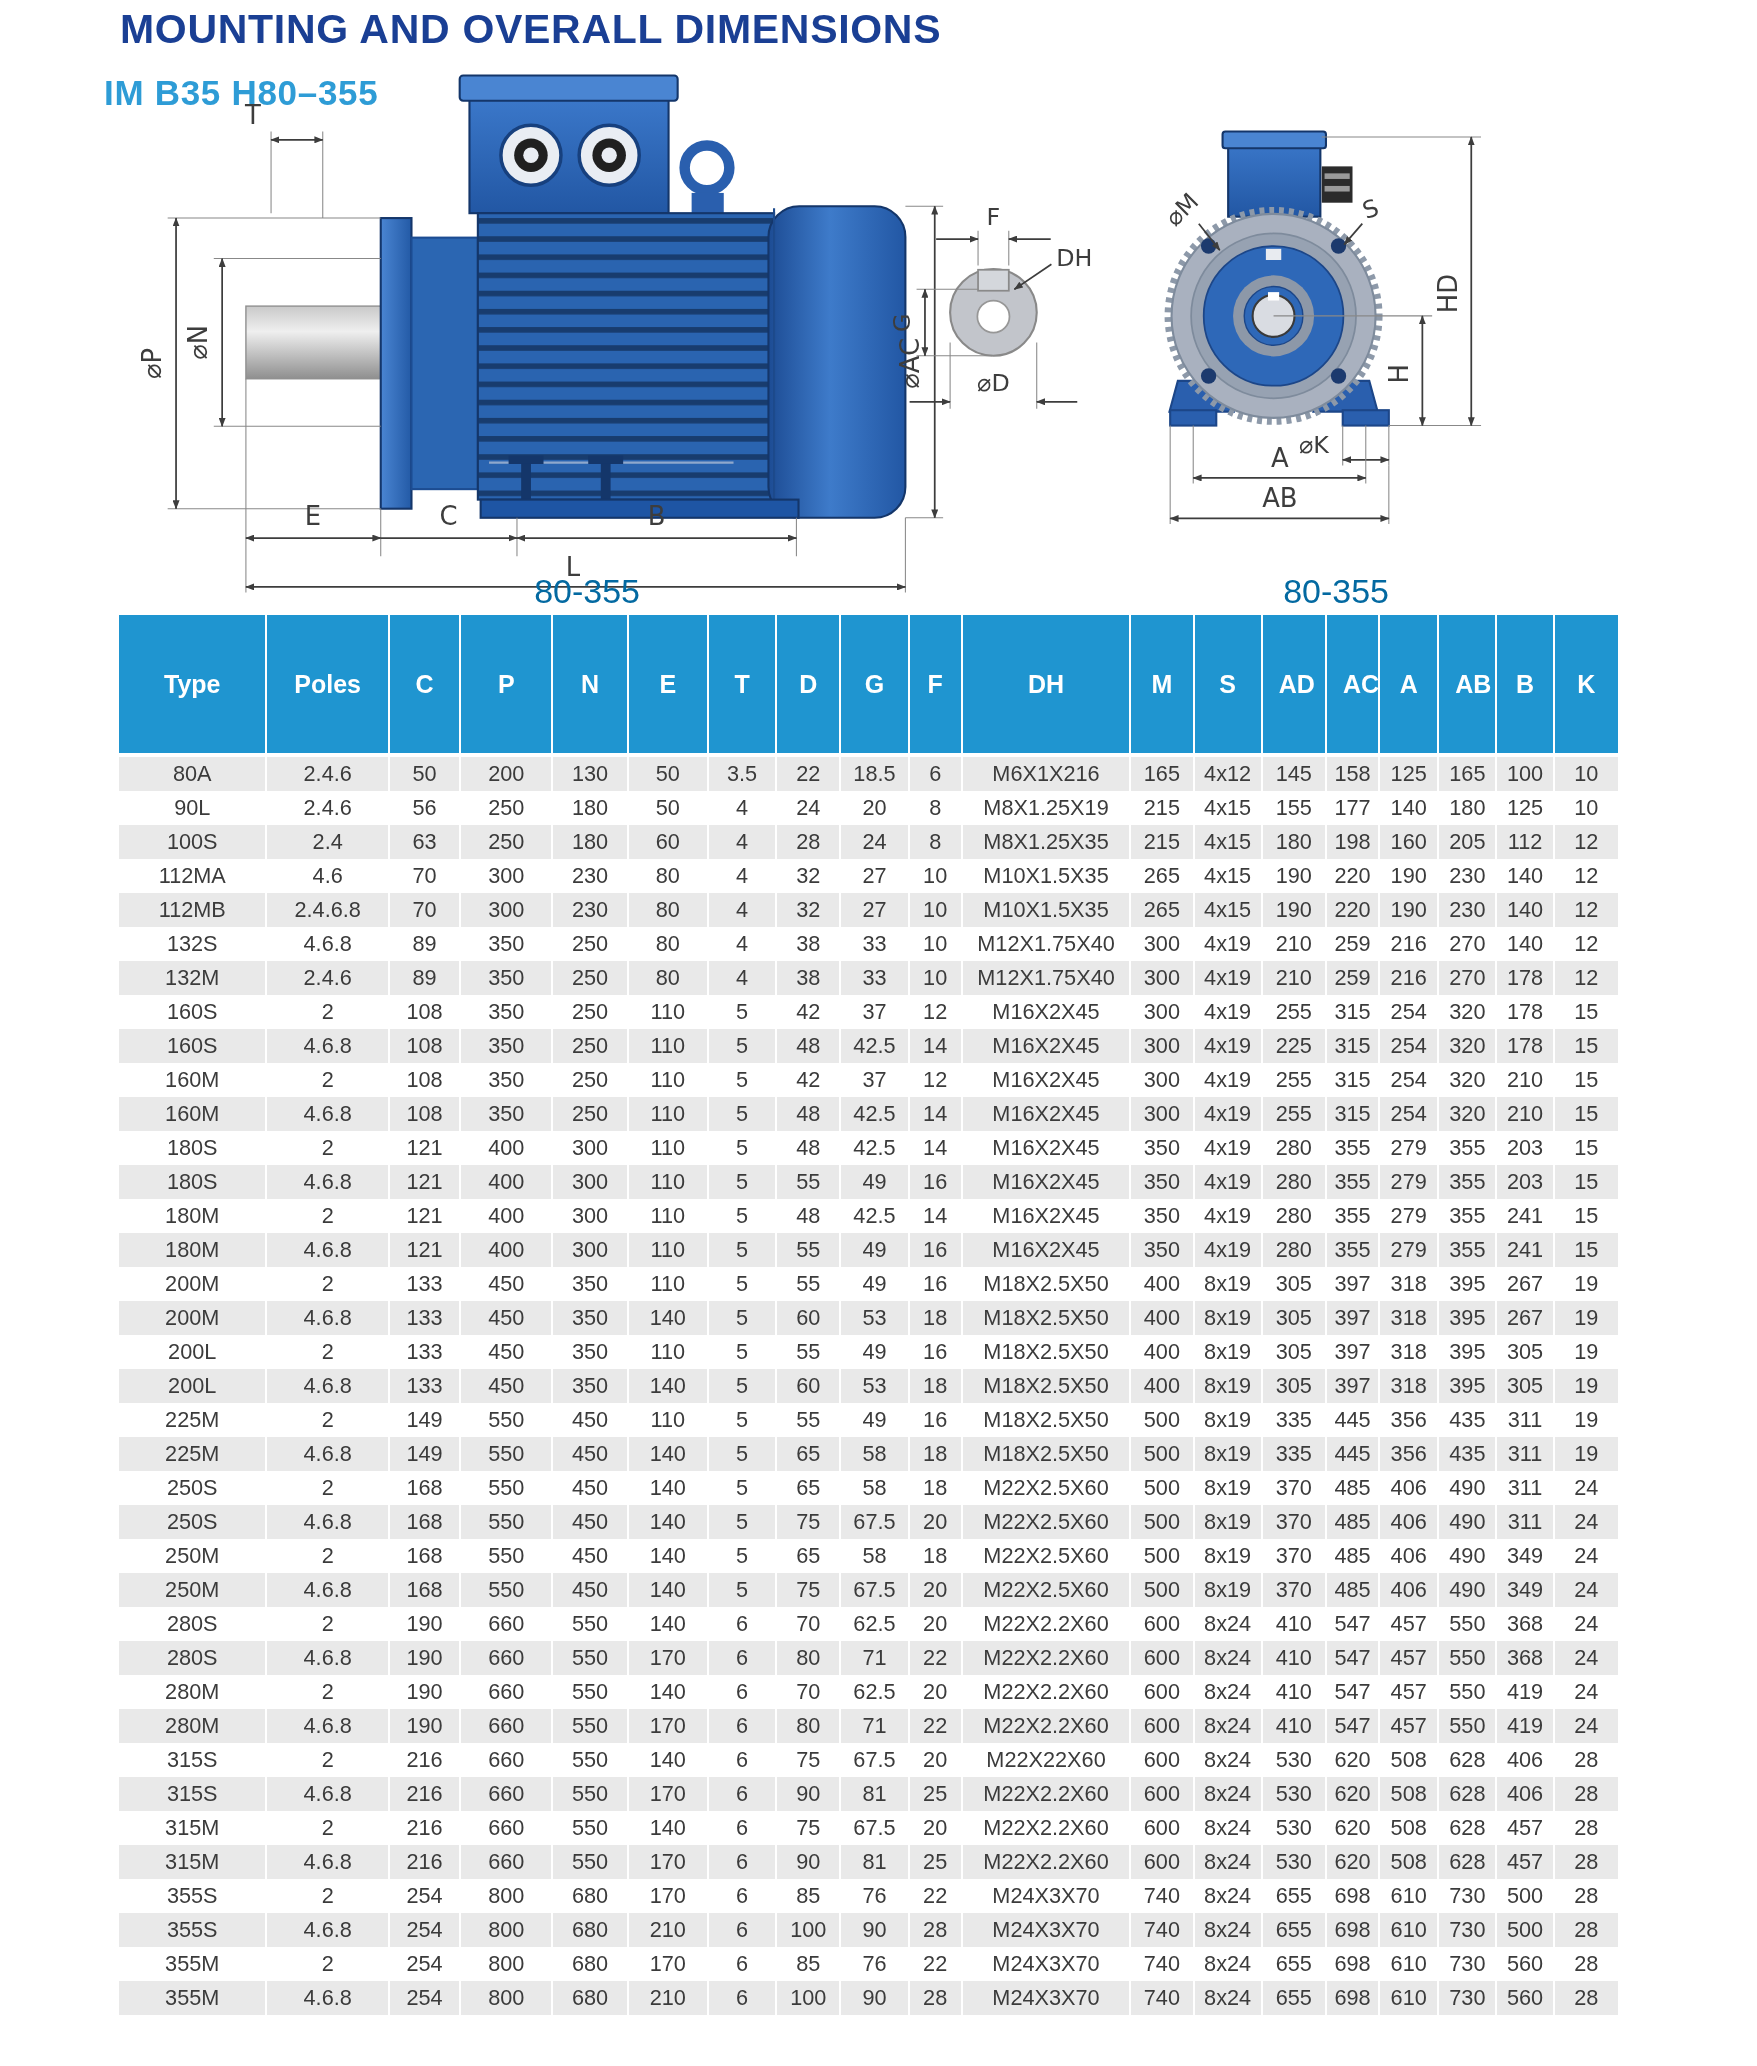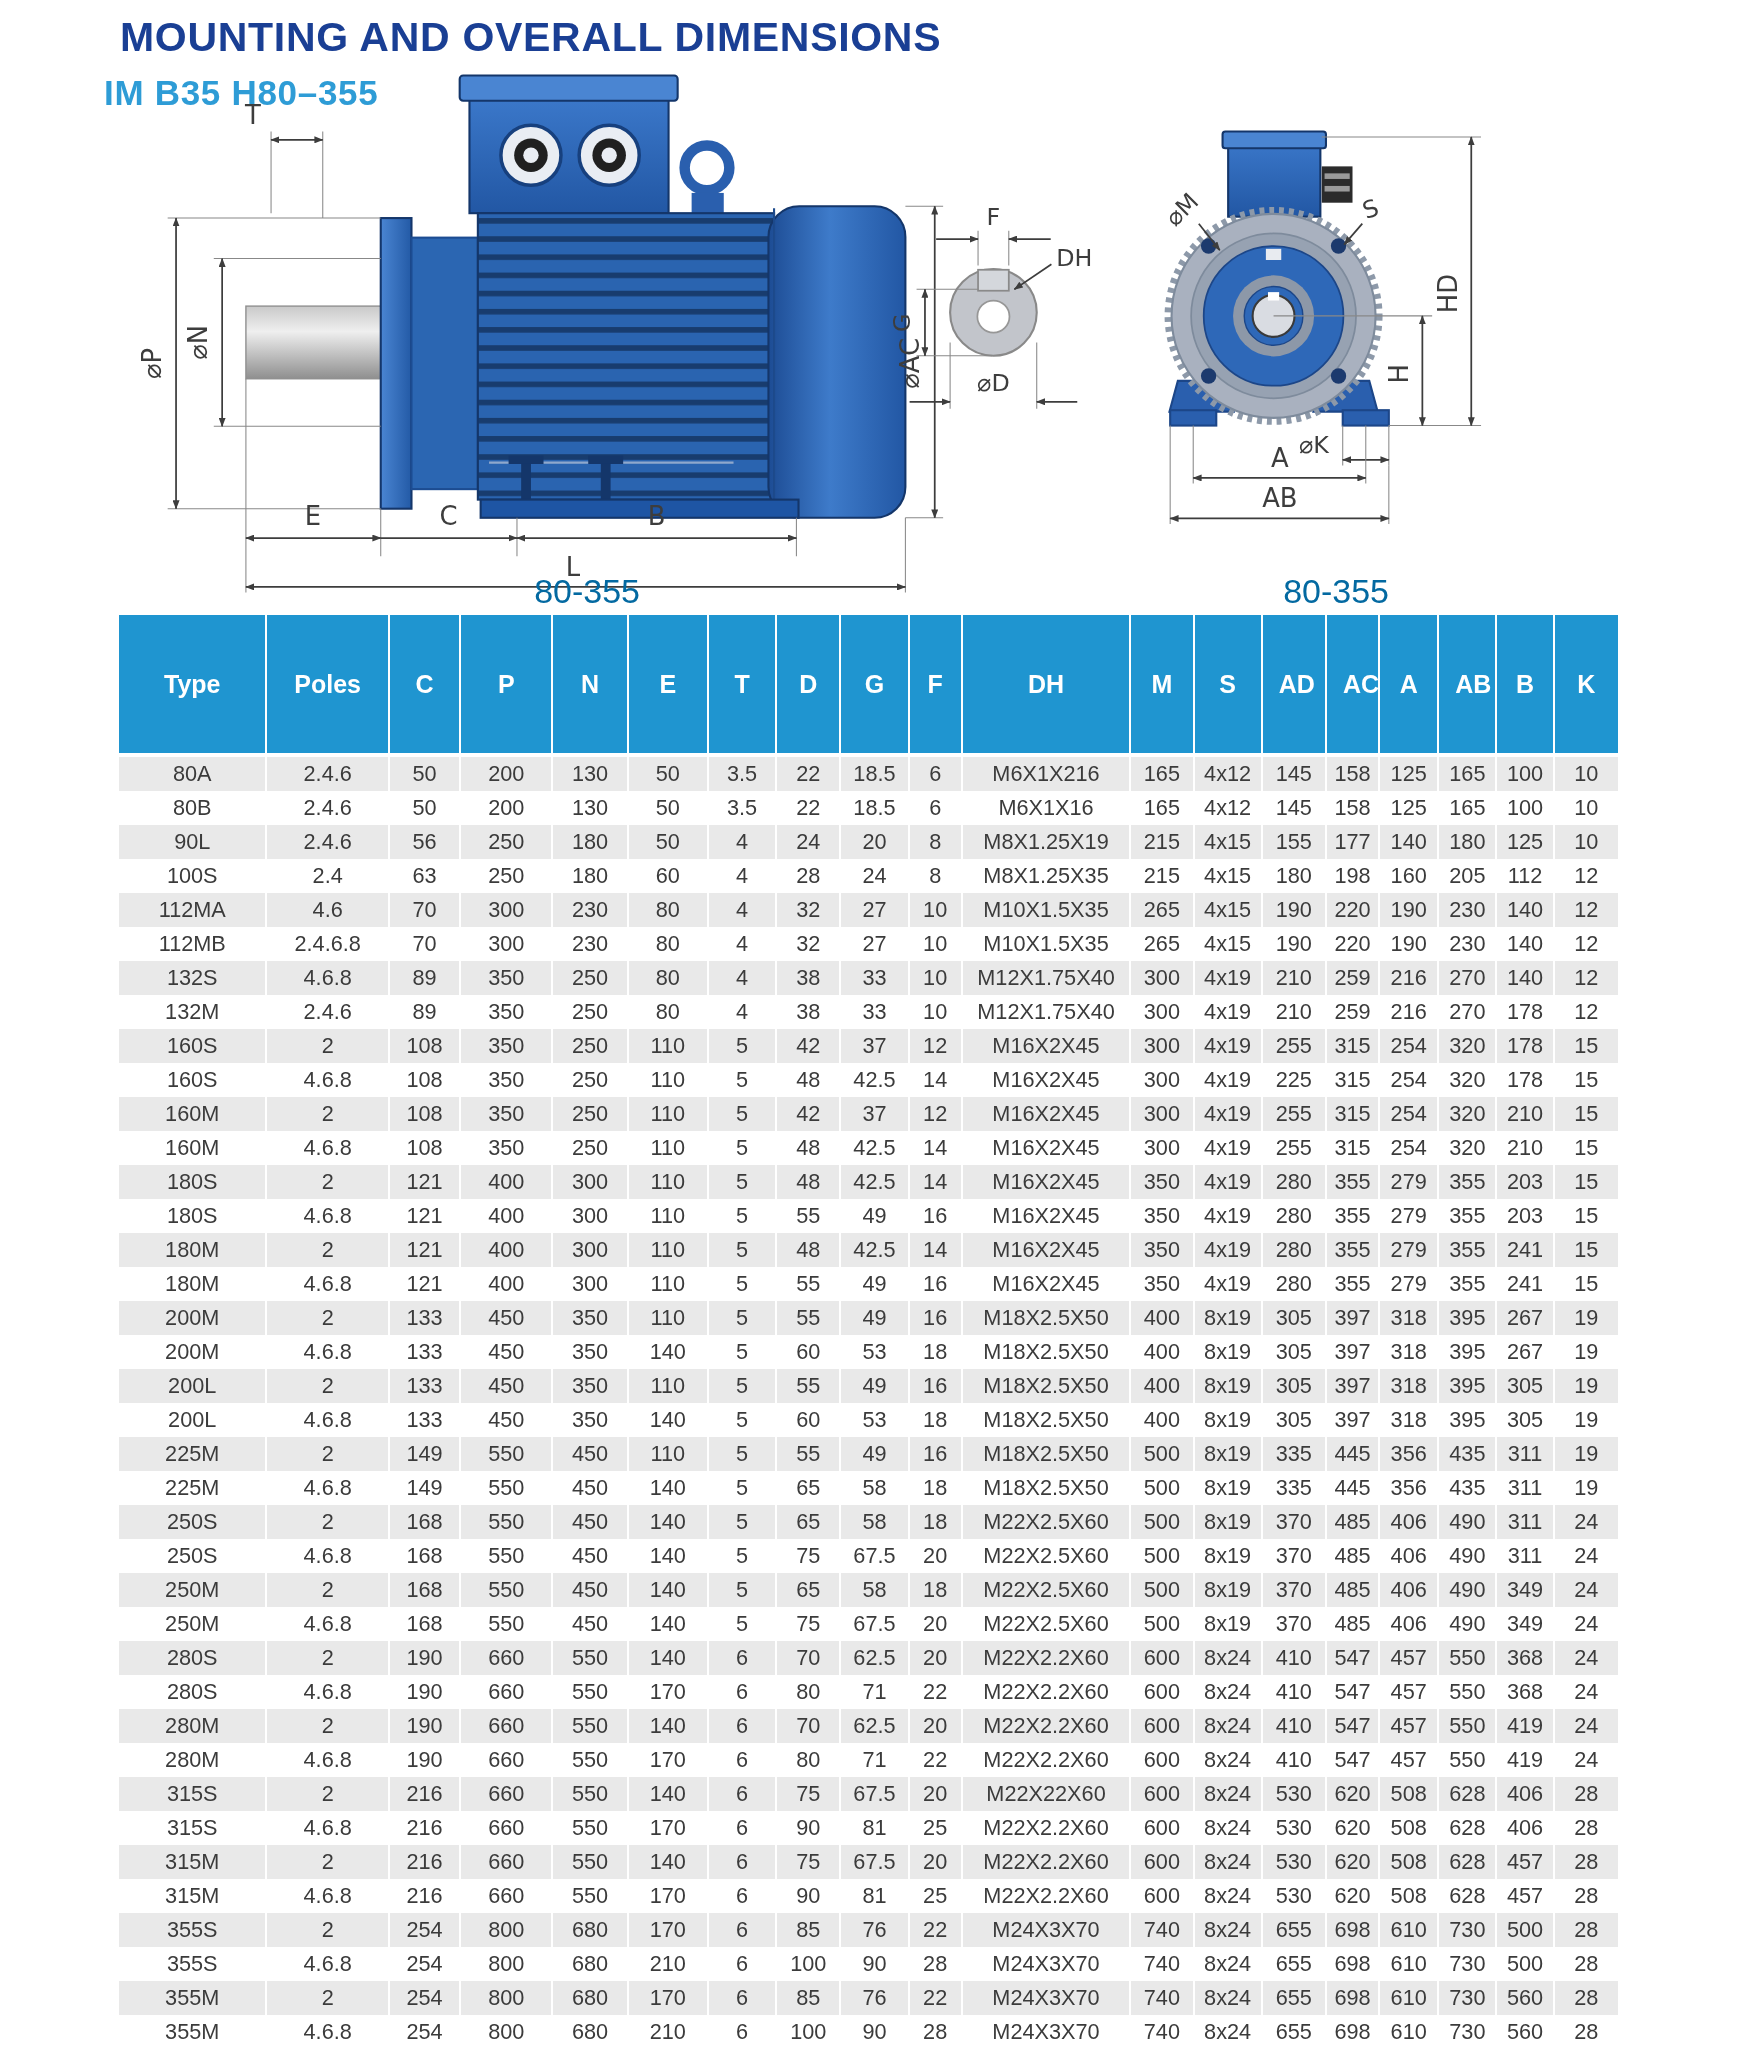--- a/index.html
+++ b/index.html
@@ -1,18 +1,18 @@
 <!DOCTYPE html>
 <html style="font-size:11.2px"><head>
 <meta charset="utf-8">
 <style>
   html,body{margin:0;padding:0;background:#fff;}
   .page{position:relative;width:1757px;height:2066px;background:#ffffff;overflow:hidden;
         font-family:"Liberation Sans",sans-serif;}
-  .title{position:absolute;left:120px;top:14px;font-size:41px;font-weight:800;
+  .title{position:absolute;left:120px;top:6px;font-size:41px;font-weight:800;
          color:#1a3f94;letter-spacing:0.7px;white-space:nowrap;}
   .subtitle{position:absolute;left:104px;top:73px;font-size:35px;font-weight:800;
             color:#2e9cd6;letter-spacing:0.7px;white-space:nowrap;}
   .drawing-svg{position:absolute;left:0;top:0;}
   .caption{position:absolute;top:572px;width:210px;text-align:right;font-size:34px;
            font-weight:400;color:#0369a1;}
   .caption.left{left:430px;}
   .caption.right{left:1179px;}
 
   table.dim-table{position:absolute;left:119px;top:615px;width:1499px;
@@ -283,41 +283,20 @@
           <td>165</td>
           <td>4x12</td>
           <td>145</td>
           <td>158</td>
           <td>125</td>
           <td>165</td>
           <td>100</td>
           <td>10</td>
         </tr>
         <tr>
-          <td>80B</td>
-          <td>2.4.6</td>
-          <td>50</td>
-          <td>200</td>
-          <td>130</td>
-          <td>50</td>
-          <td>3.5</td>
-          <td>22</td>
-          <td>18.5</td>
-          <td>6</td>
-          <td>M6X1X16</td>
-          <td>165</td>
-          <td>4x12</td>
-          <td>145</td>
-          <td>158</td>
-          <td>125</td>
-          <td>165</td>
-          <td>100</td>
-          <td>10</td>
-        </tr>
-        <tr>
           <td>90L</td>
           <td>2.4.6</td>
           <td>56</td>
           <td>250</td>
           <td>180</td>
           <td>50</td>
           <td>4</td>
           <td>24</td>
           <td>20</td>
           <td>8</td>

